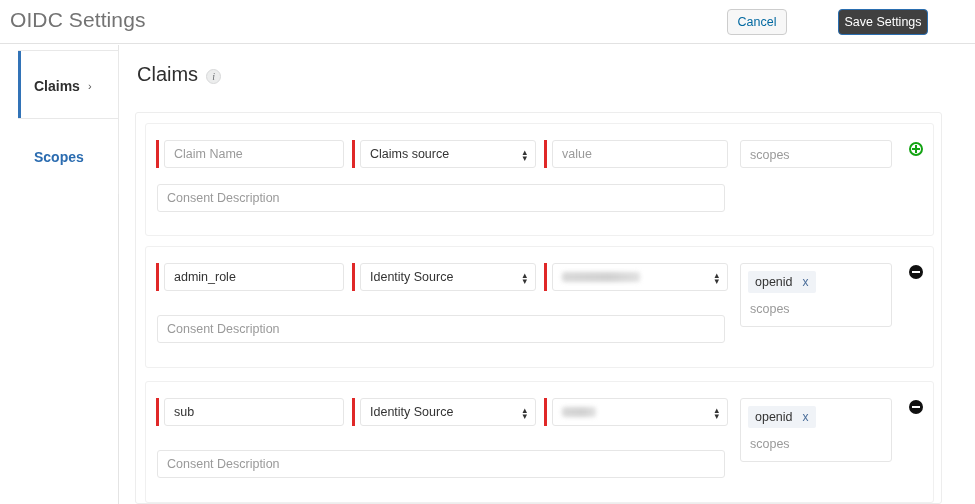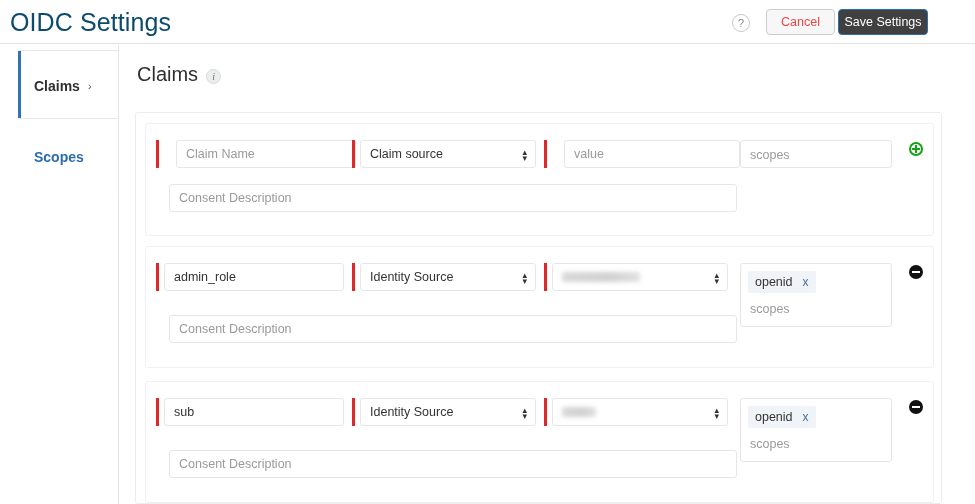--- a/index.html
+++ b/index.html
@@ -14,42 +14,42 @@
 
   
   .topbar {
     position: absolute; left: 0; top: 0;
     width: 975px; height: 44px;
     background: #ffffff;
     border-bottom: 1px solid #e2e2e2;
   }
   .page-title {
     position: absolute; left: 10px; top: 8px;
-    font-size: 25px; color: #0c4a6e;
+    font-size: 21px; color: #737373;
     letter-spacing: 0.1px;
     white-space: nowrap;
   }
   .help-btn {
     position: absolute; left: 732px; top: 14px;
     width: 18px; height: 18px; border-radius: 50%;
     border: 1px solid #c9c9c9; background: #ffffff;
     color: #8a8a8a; font-size: 11px;
     display: flex; align-items: center; justify-content: center;
     cursor: pointer;
   }
   .btn {
     position: absolute; top: 9px;
     height: 26px; border-radius: 4px;
     font-size: 12.5px; cursor: pointer;
     display: flex; align-items: center; justify-content: center;
     white-space: nowrap;
   }
   .btn-cancel {
-    left: 766px; width: 69px;
-    background: #f7f7f7; border: 1px solid #cdcdcd; color: #ef4444;
+    left: 727px; width: 60px;
+    background: #f7f7f7; border: 1px solid #cdcdcd; color: #0369a1;
   }
   .btn-save {
     left: 838px; width: 90px;
     background: #404040; border: 1px solid #2a6eb0; color: #ffffff;
   }
 
   
   .sidebar {
     position: absolute; left: 0; top: 45px;
     width: 119px; height: 459px;
@@ -151,21 +151,21 @@
     background: #ffffff;
     border: 1px solid #e6e6e6;
     border-radius: 3px;
     font-size: 12.5px;
     padding: 0 9px;
     display: flex; align-items: center;
     color: #333333;
     font-family: "Liberation Sans", sans-serif;
     outline: none;
   }
-  .field.ph { color: #9a9a9a; margin-left: 12px; }
+  .field.ph { color: #9a9a9a; }
 
   .selfield {
     position: absolute; height: 28px;
     background: #ffffff;
     border: 1px solid #e6e6e6;
     border-radius: 3px;
     font-size: 12.5px;
     padding: 0 9px;
     display: flex; align-items: center;
     color: #333333;
@@ -271,21 +271,21 @@
   </div>
 
   <div class="outer-card">
 
     <div class="claim-row row1">
       <div class="reqbar" style="left:10px; top:16px;"></div>
       <div class="field ph" style="left:18px; top:16px; width:180px;">Claim Name</div>
 
       <div class="reqbar" style="left:206px; top:16px;"></div>
       <div class="selfield" style="left:214px; top:16px; width:176px;">
-        <span>Claim source</span>
+        <span>Claims source</span>
         <span class="caret">
             <span>▴</span>
             <span>▾</span>
           </span>
       </div>
 
       <div class="reqbar" style="left:398px; top:16px;"></div>
       <div class="field ph" style="left:406px; top:16px; width:176px;">value</div>
 
       <div class="scopes-box scopes-single" style="left:594px; top:16px; width:152px;">

